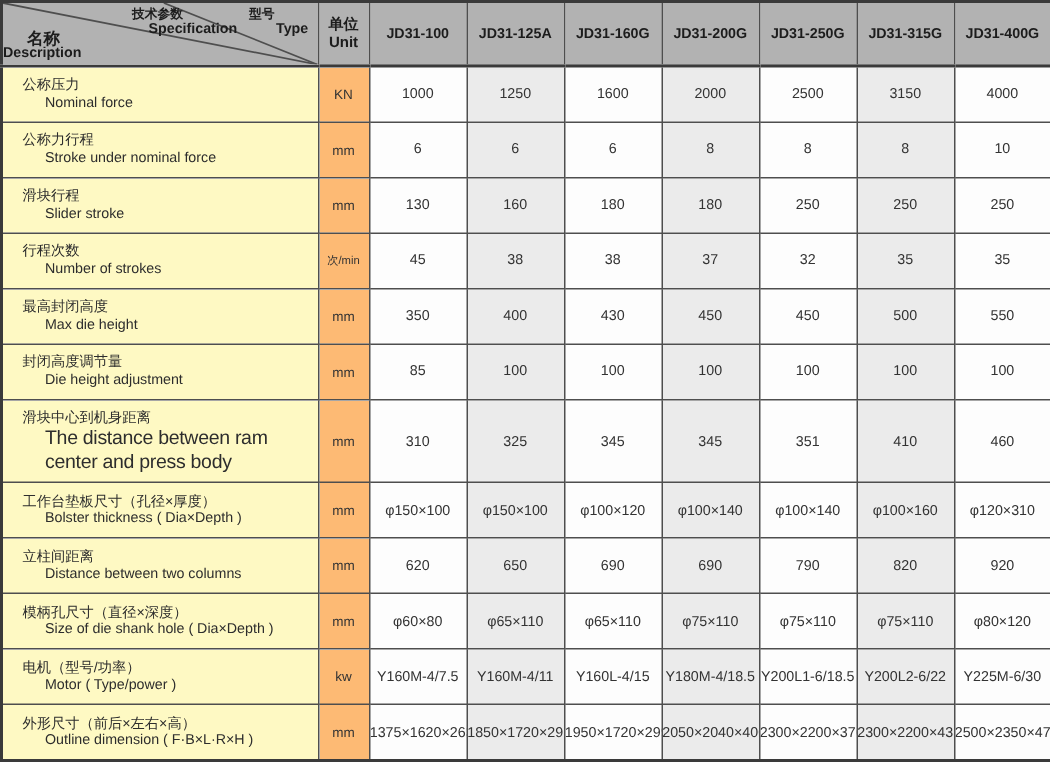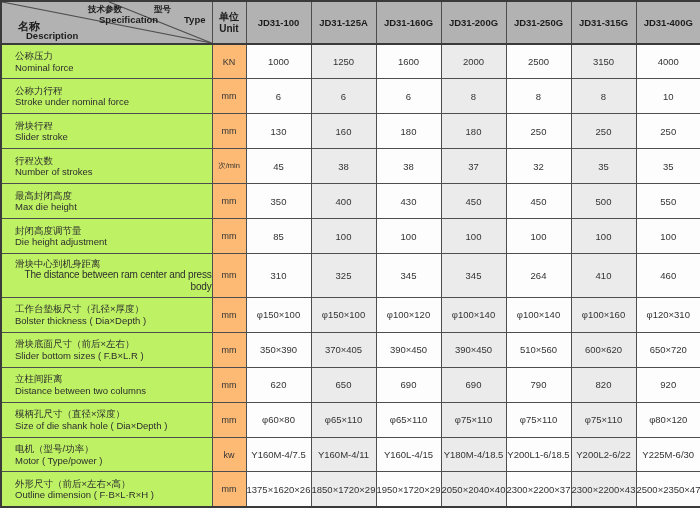--- a/index.html
+++ b/index.html
@@ -33,35 +33,35 @@
     font-size: 9.5px;
     font-weight: bold;
     text-align: center;
     border-bottom: 2px solid #3a3a3a;
   }
   th.corner { position: relative; padding: 17px; }
   th.corner svg { position: absolute; left: 0; top: 0; width: 100%; height: 100%; }
   th.corner .lbl { position: absolute; white-space: nowrap; color: #1c1c1c; line-height: 1; }
   .corner-spec-cn { left: 86px; top: 3px;  font-size: 8.5px; }
   .corner-spec-en { left: 97px; top: 13px; font-size: 9.5px; }
-  .corner-type-cn { left: 152px; top: 3px;  font-size: 8.5px; }
+  .corner-type-cn { left: 164px; top: 3px;  font-size: 8.5px; }
   .corner-type-en { left: 182px; top: 13px; font-size: 9.5px; }
   .corner-name-cn { left: 16px;  top: 19px; font-size: 11px; }
-  .corner-name-en { left: 24px;  top: 29px; font-size: 9.5px; }
+  .corner-name-en { left: 0;  top: 29px; font-size: 9.5px; }
   th.unit-header { line-height: 1.2; font-size: 10px; }
 
   
   td.label-cell {
-    background: #bef264;
+    background: #fef9c3;
     padding-left: 13px;
     vertical-align: middle;
   }
   td.label-cell .cn { display: block; font-size: 9.5px; color: #2d2d2d; line-height: 1.2; }
-  td.label-cell .en { display: block; font-size: 9.5px; color: #2d2d2d; line-height: 1.2; }
-  td.label-cell .en.small-en { font-size: 10px; letter-spacing: -0.2px; text-align: right; }
+  td.label-cell .en { display: block; font-size: 9.5px; color: #2d2d2d; line-height: 1.2; margin-left: 15px; }
+  td.label-cell .en.small-en { font-size: 13px; letter-spacing: -0.2px; }
 
   
   td.unit-cell {
     background: #fdba74;
     text-align: center;
     font-size: 9px;
     color: #333;
   }
   td.unit-cell.small-unit { font-size: 7.5px; }
 
@@ -204,51 +204,37 @@
       <tr>
     <td class="label-cell">
       <span class="cn">滑块中心到机身距离</span>
       <span class="en small-en">The distance between ram center and press body</span>
     </td>
     <td class="unit-cell">mm</td>
     <td class="value-cell">310</td>
     <td class="value-cell">325</td>
     <td class="value-cell">345</td>
     <td class="value-cell">345</td>
-    <td class="value-cell">264</td>
+    <td class="value-cell">351</td>
     <td class="value-cell">410</td>
     <td class="value-cell">460</td>
   </tr>
       <tr>
     <td class="label-cell">
       <span class="cn">工作台垫板尺寸（孔径×厚度）</span>
       <span class="en">Bolster thickness ( Dia×Depth )</span>
     </td>
     <td class="unit-cell">mm</td>
     <td class="value-cell">φ150×100</td>
     <td class="value-cell">φ150×100</td>
     <td class="value-cell">φ100×120</td>
     <td class="value-cell">φ100×140</td>
     <td class="value-cell">φ100×140</td>
     <td class="value-cell">φ100×160</td>
     <td class="value-cell">φ120×310</td>
-  </tr>
-      <tr>
-    <td class="label-cell">
-      <span class="cn">滑块底面尺寸（前后×左右）</span>
-      <span class="en">Slider bottom sizes ( F.B×L.R )</span>
-    </td>
-    <td class="unit-cell">mm</td>
-    <td class="value-cell">350×390</td>
-    <td class="value-cell">370×405</td>
-    <td class="value-cell">390×450</td>
-    <td class="value-cell">390×450</td>
-    <td class="value-cell">510×560</td>
-    <td class="value-cell">600×620</td>
-    <td class="value-cell">650×720</td>
   </tr>
       <tr>
     <td class="label-cell">
       <span class="cn">立柱间距离</span>
       <span class="en">Distance between two columns</span>
     </td>
     <td class="unit-cell">mm</td>
     <td class="value-cell">620</td>
     <td class="value-cell">650</td>
     <td class="value-cell">690</td>

